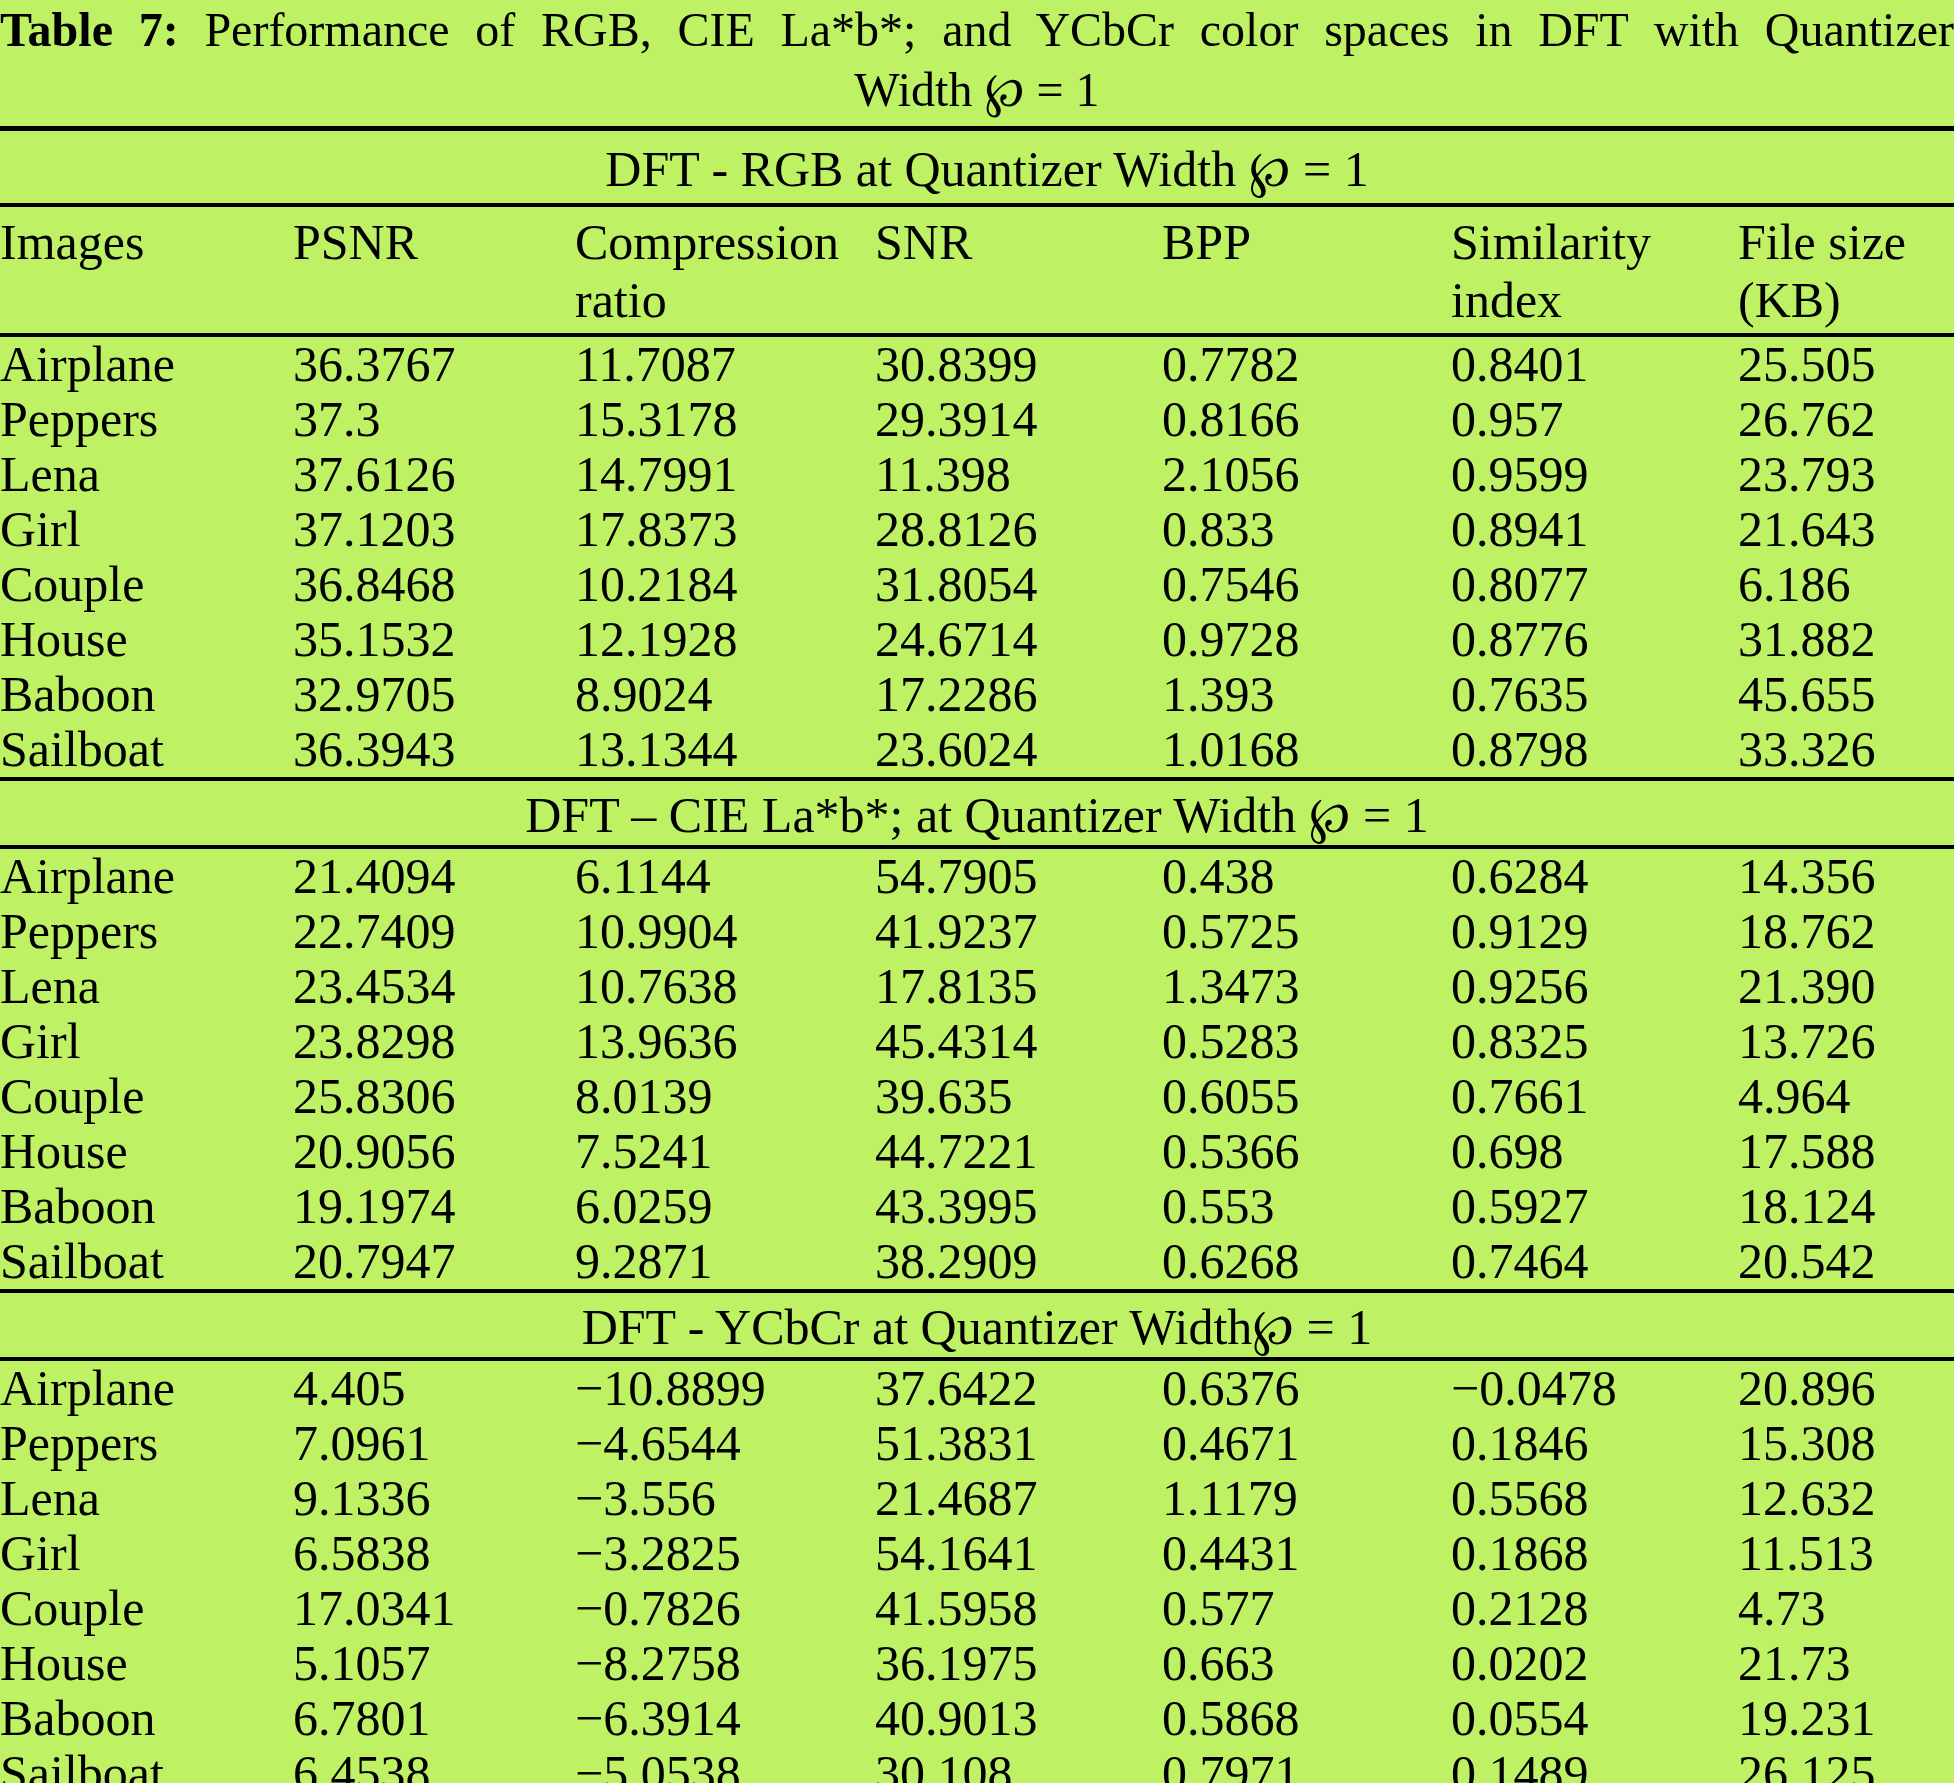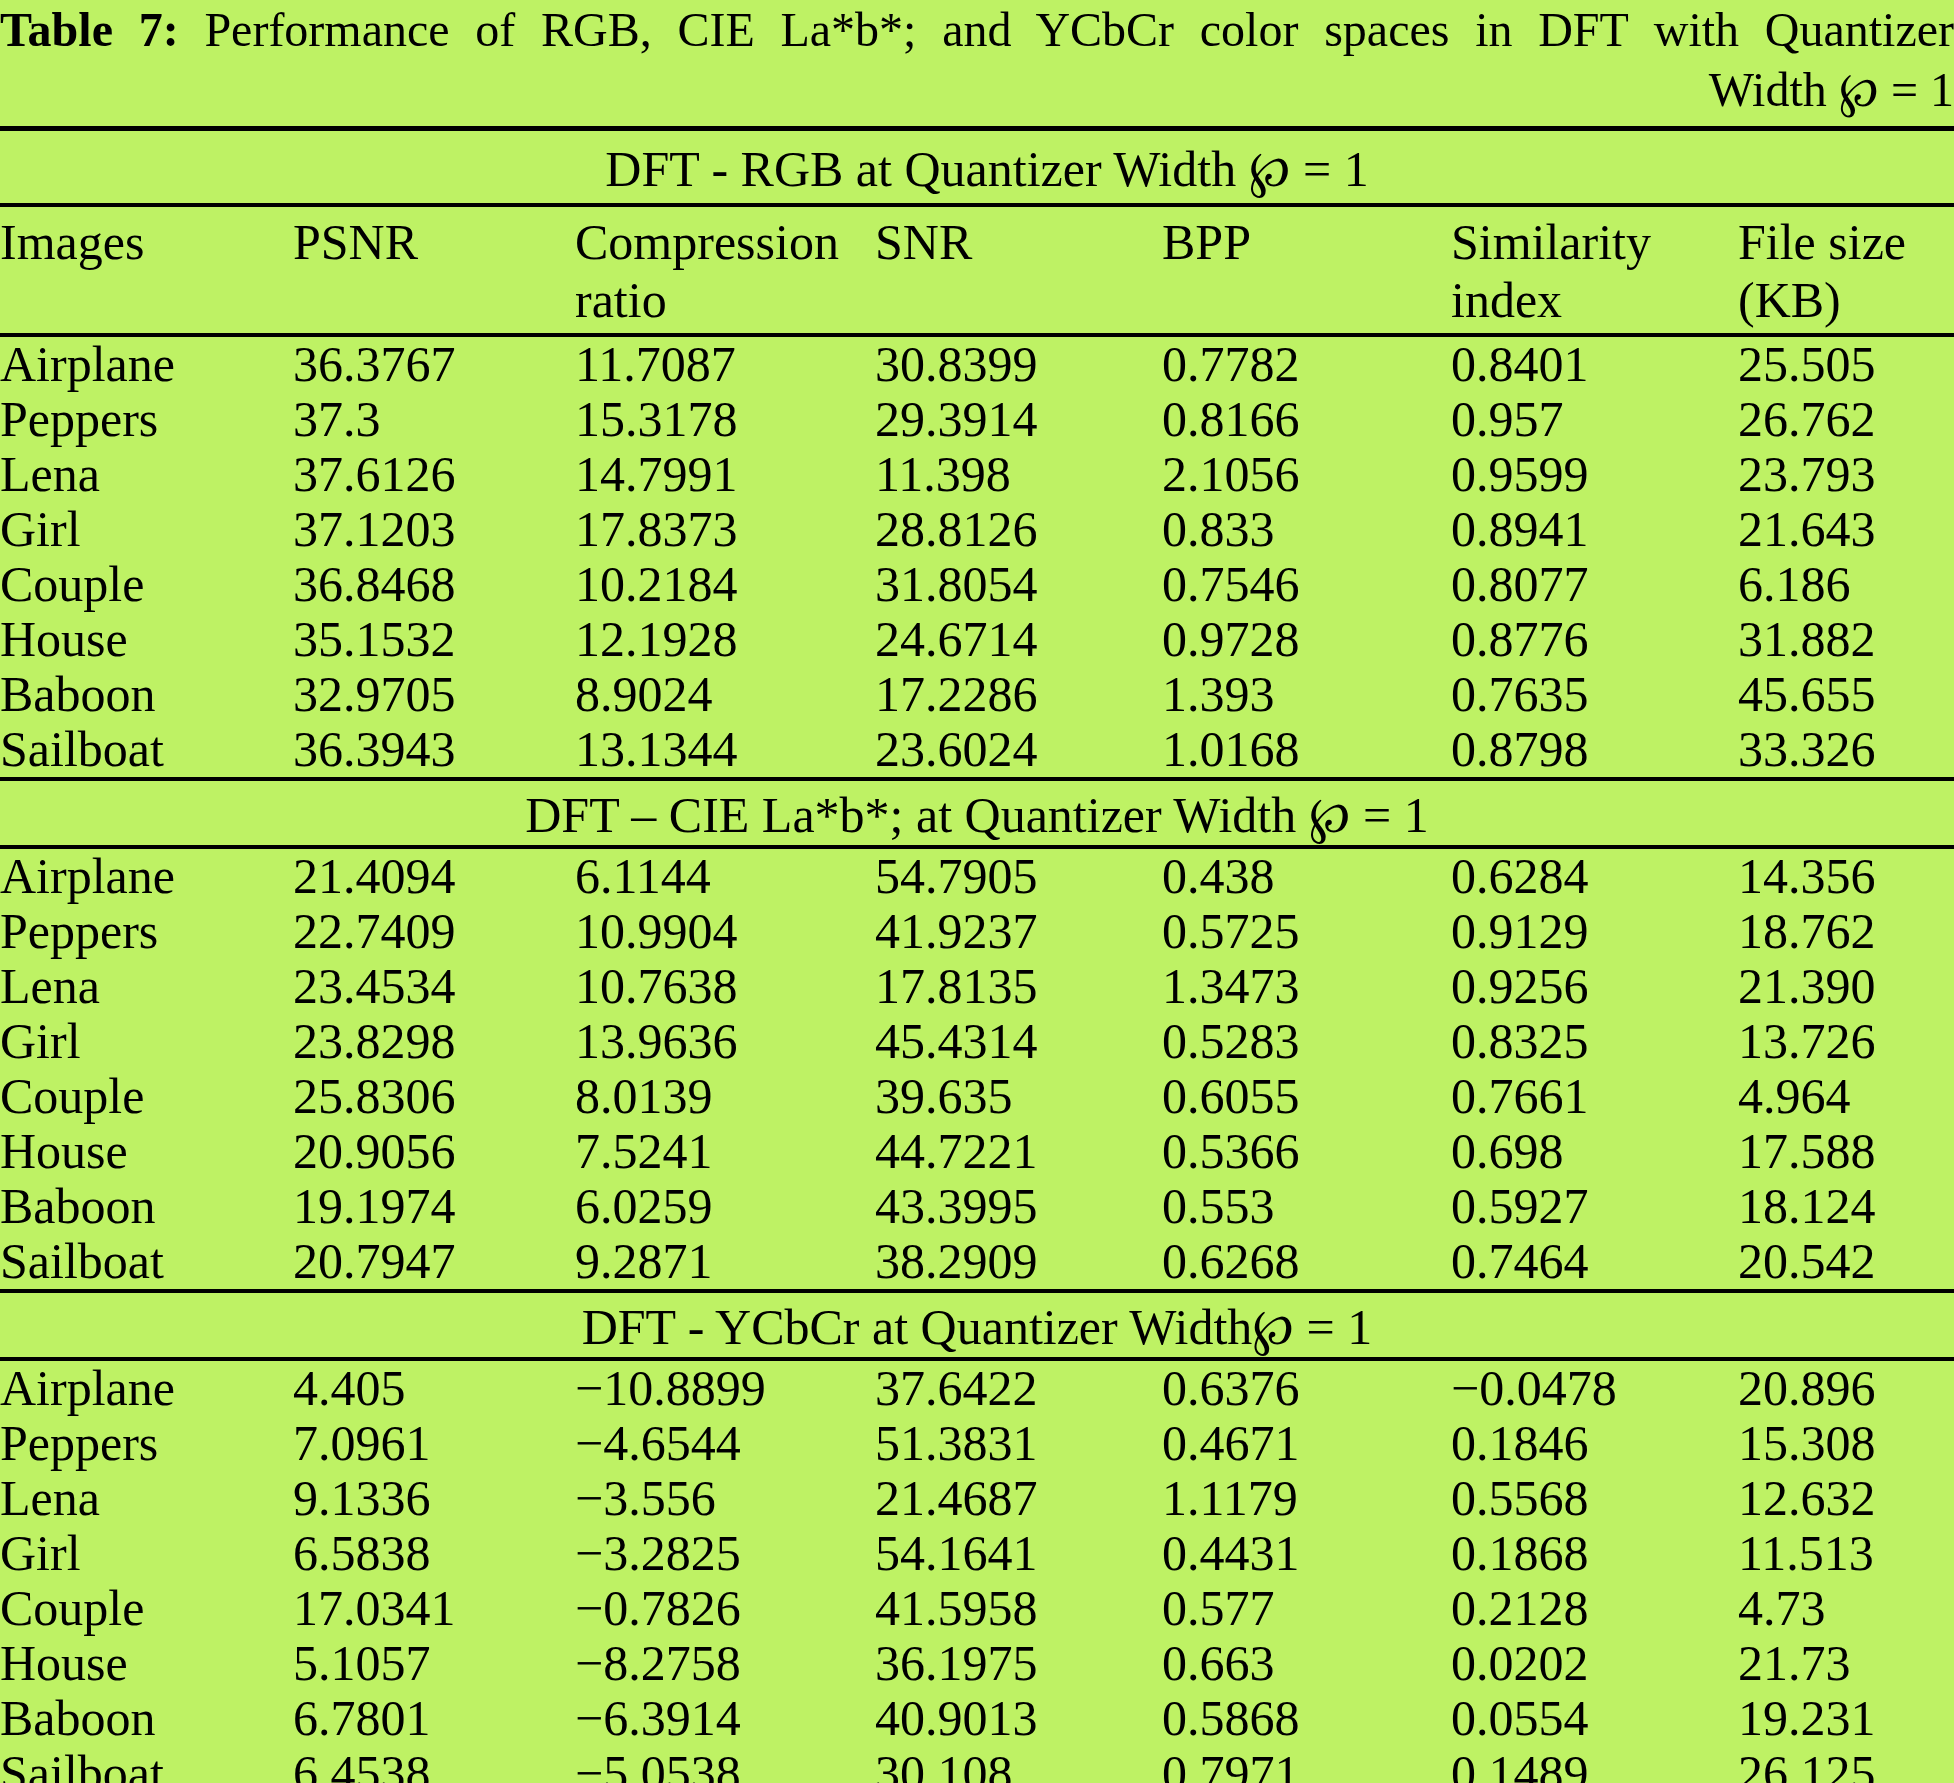--- a/index.html
+++ b/index.html
@@ -14,21 +14,21 @@
   }
   
   .caption { width: 1954px; height: 126px; font-size: 48px; }
   .cap-line1 {
     text-align: justify;
     text-align-last: justify;
     line-height: 60px;
     white-space: normal;
   }
   .cap-bold { font-weight: bold; }
-  .cap-line2 { line-height: 60px; text-align: right; }
+  .cap-line2 { line-height: 60px; text-align: center; }
   
   .rule  { width: 1954px; height: 4px; background: #000; }
   .rule.thick { height: 5px; }
   
   .section-header {
     width: 1954px;
     display: flex;
     align-items: center;
     justify-content: center;
     font-size: 50px;

